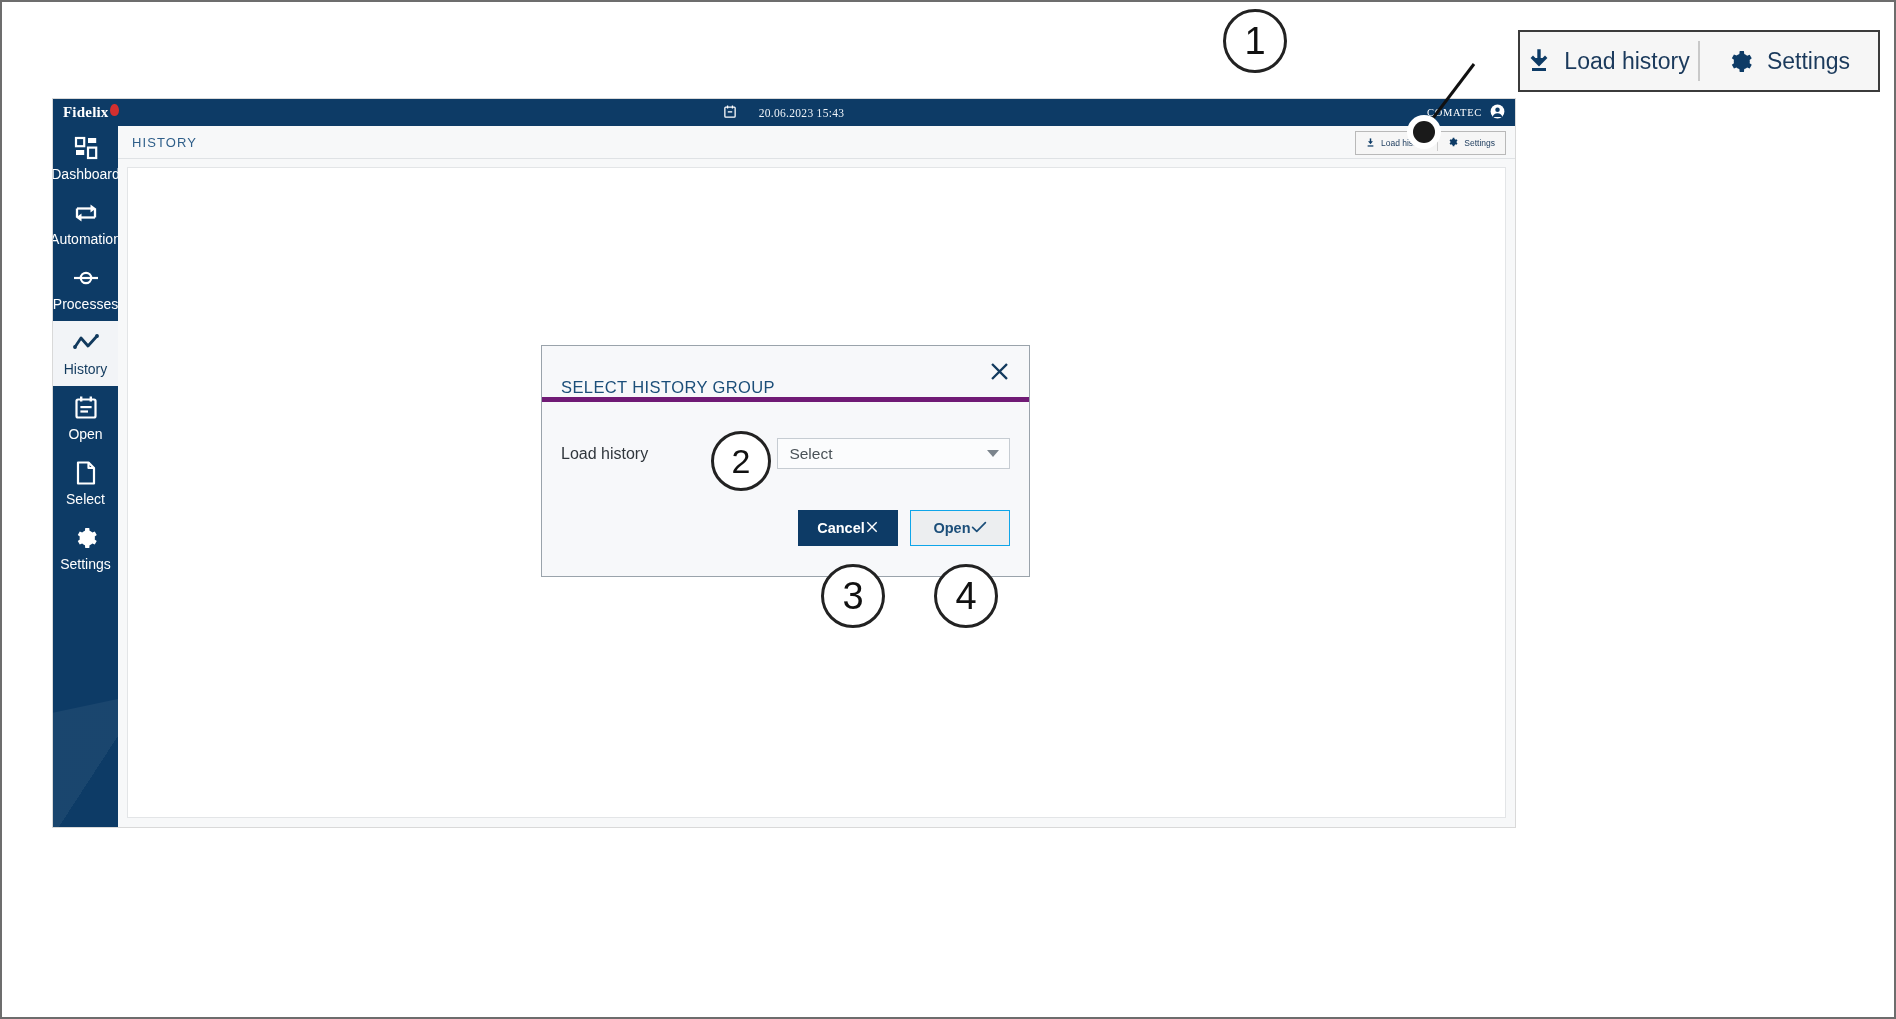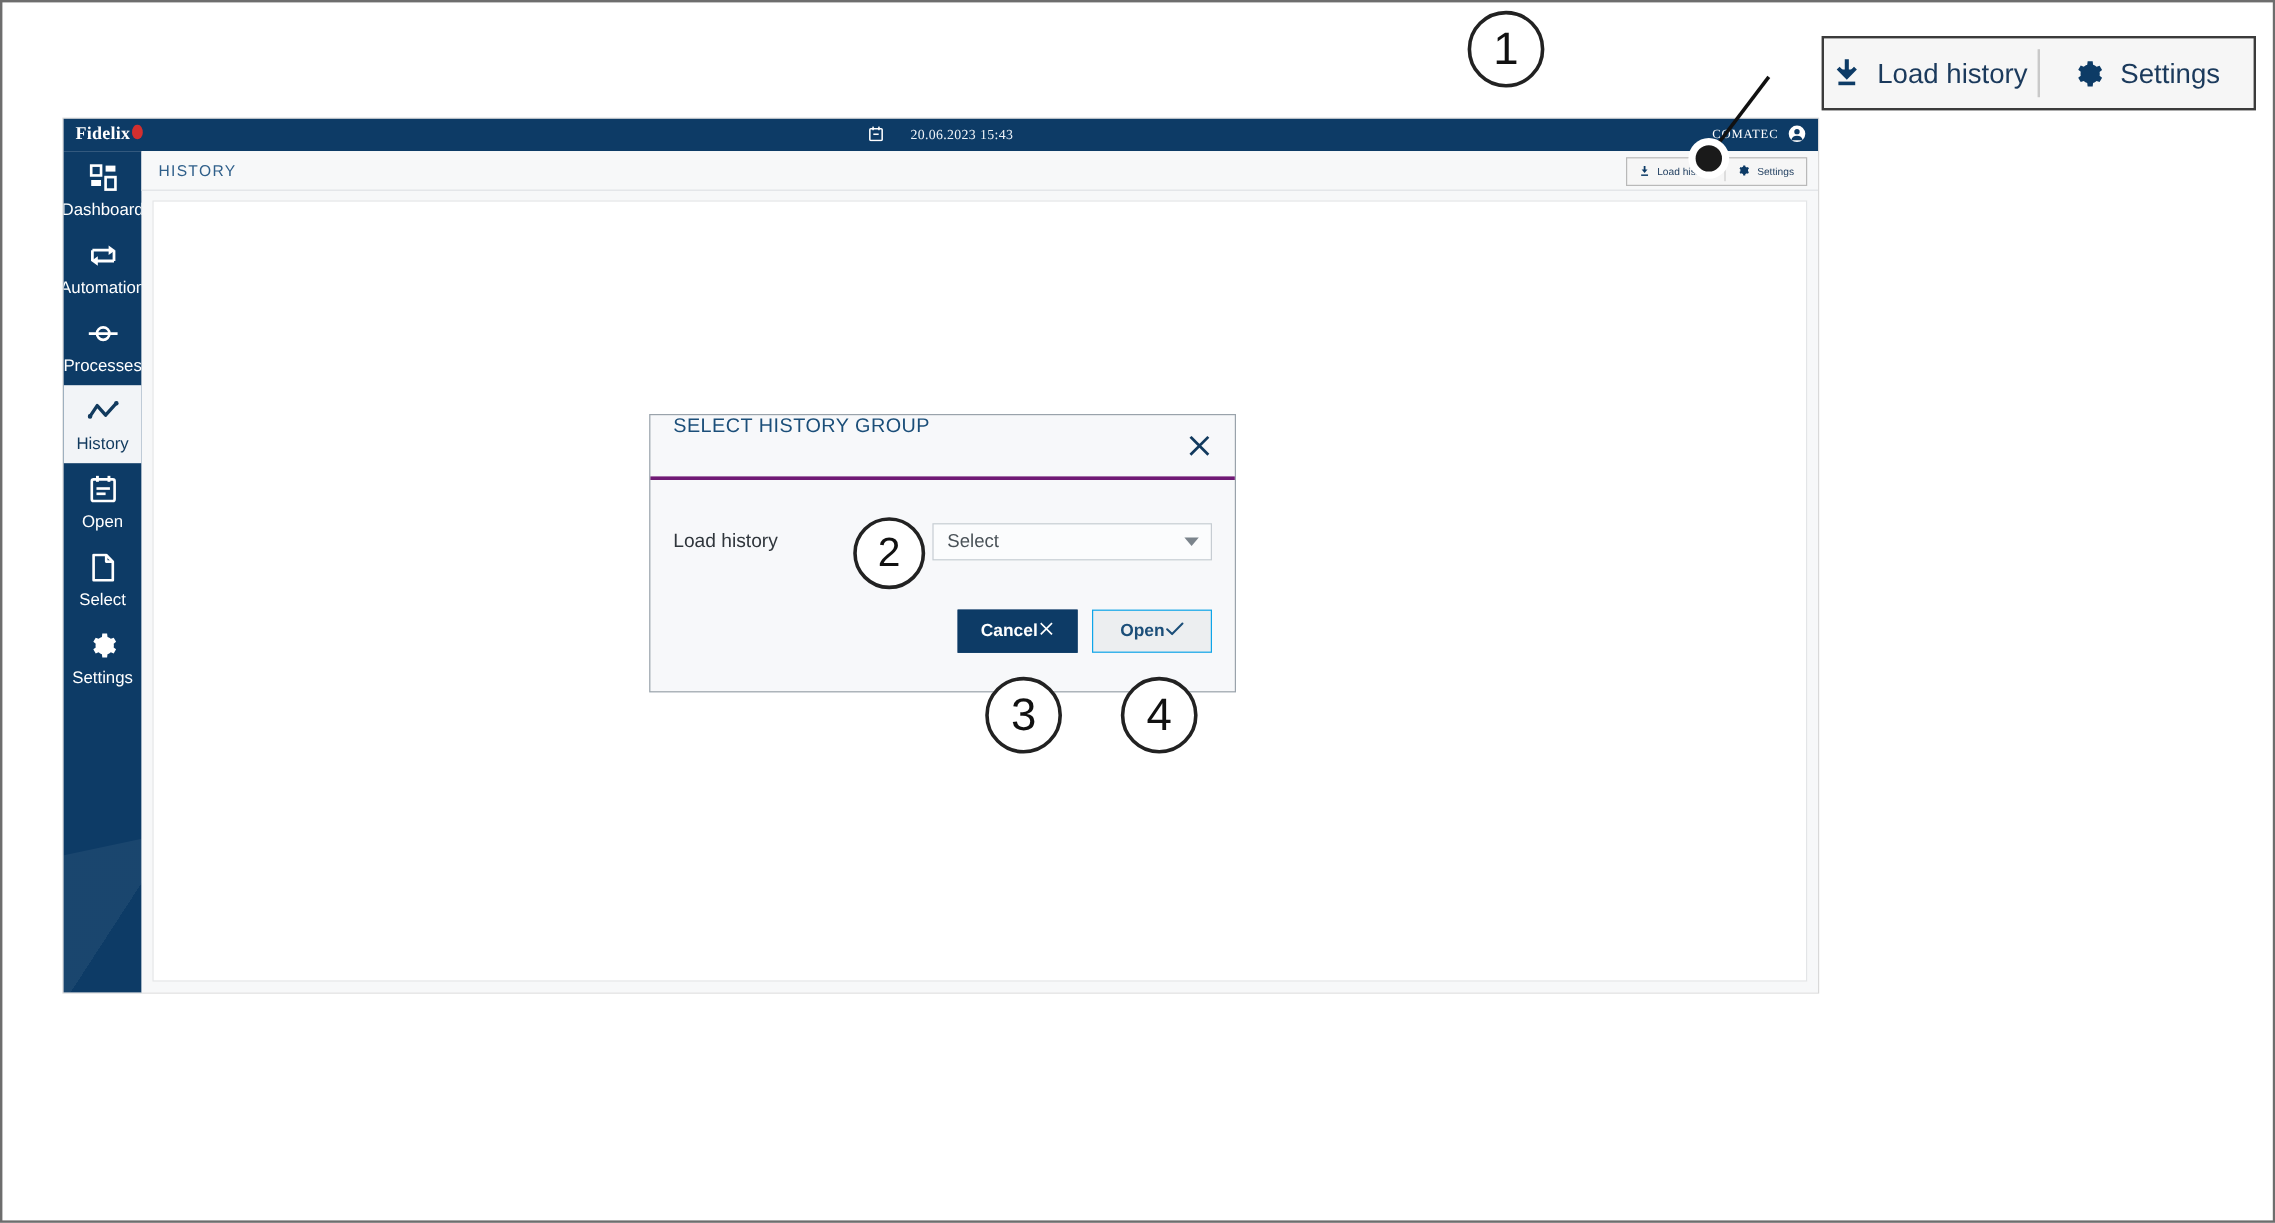--- a/index.html
+++ b/index.html
@@ -142,22 +142,22 @@
   
   .modal{
     position:absolute;left:488px;top:246px;width:489px;height:232px;
     background:#f7f8fa;
     border:1px solid #9aa3ab;
     box-sizing:border-box;
     z-index:10;
   }
   .modal-head{
     position:relative;height:51px;
-    border-bottom:3px solid #701a75;
-    display:flex;align-items:flex-start;
+    border-bottom:5px solid #701a75;
+    display:flex;align-items:flex-end;
   }
   .modal-title{
     margin-left:19px;font-size:16.5px;color:#1b4e79;letter-spacing:.4px;
   }
   .modal-close{
     position:absolute;right:18px;top:50%;transform:translateY(-50%);
     width:24px;height:24px;display:flex;align-items:center;justify-content:center;
   }
   .modal-body{position:relative;height:100%;}
   .form-row{

